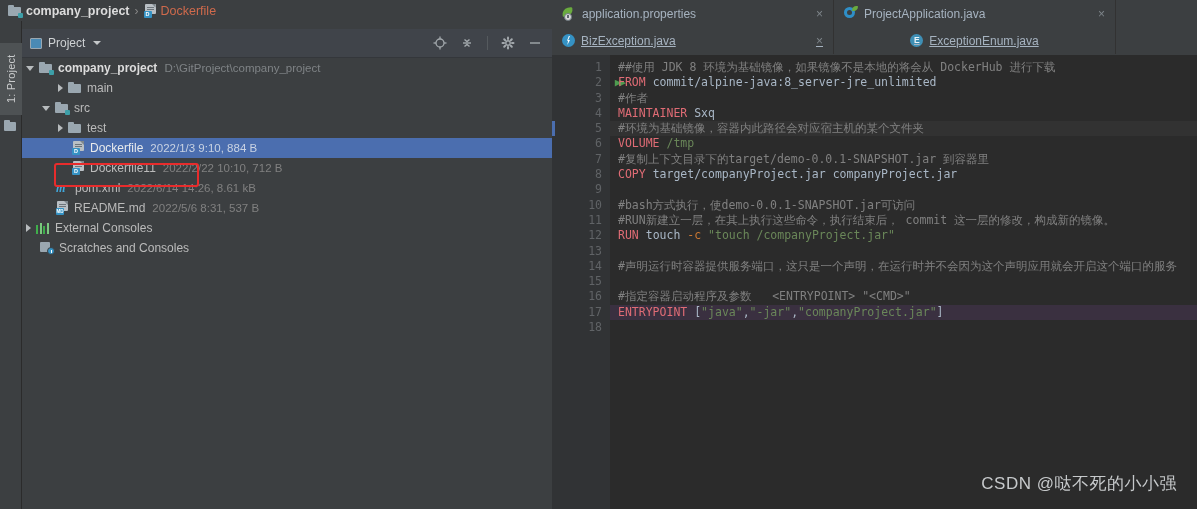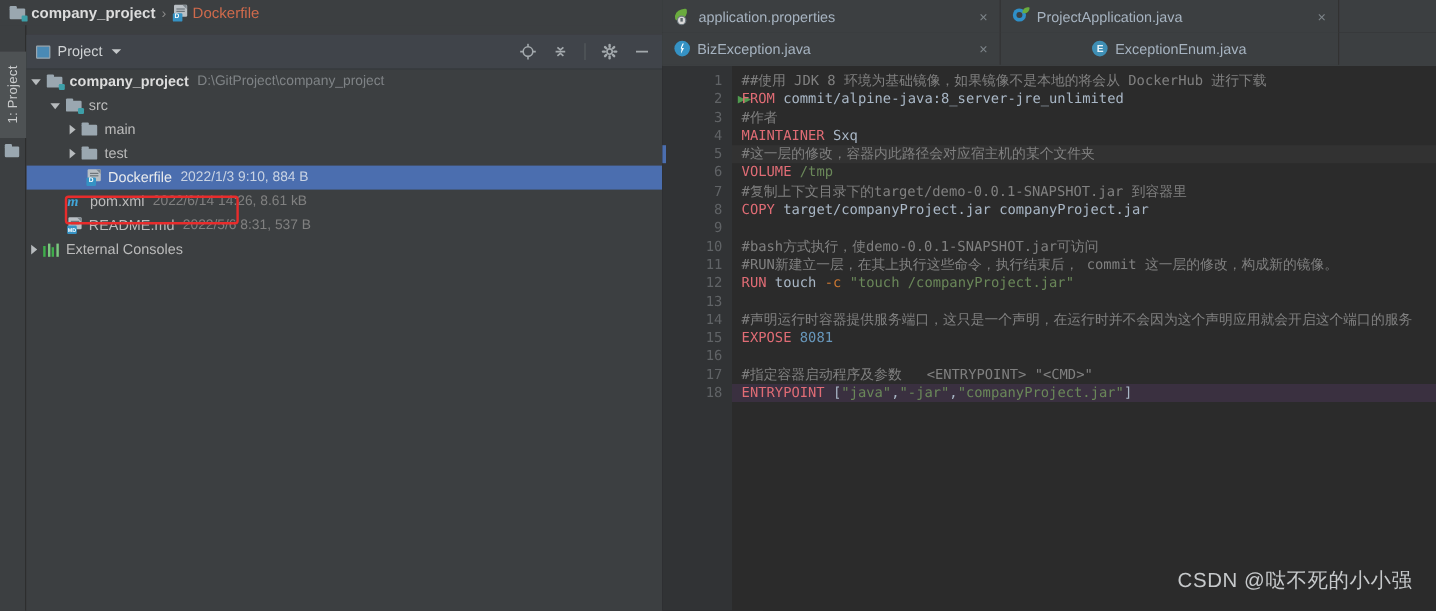--- a/index.html
+++ b/index.html
@@ -167,21 +167,21 @@
     position:absolute; left:552px; top:0; width:645px; height:509px; background:#2b2b2b;
   }
   .tabrow { height:27px; display:flex; background:#3c3f41; }
   .tab {
     height:27px; display:flex; align-items:center; justify-content:center; gap:6px;
     padding:0 10px; color:#a6b3c0; font-size:12px; position:relative;
     border-right:1px solid #323232; background:#3c3f41;
   }
   .tabrow.row1 .tab { width:282px; }
   .tabrow.row2 { height:28px; background:#3c3f41; }
-  .tabrow.row2 .tab { width:282px; }
+  .tabrow.row2 .tab { width:282px;text-decoration:underline; }
   .tab .close { margin-left:auto; color:#7d8489; font-size:12px; line-height:1; }
   .tab .tlabel { }
   .tab-inner { display:flex; align-items:center; gap:6px; }
 
   
   .ico-spring { width:14px;height:13px; position:relative; flex:none;}
   .ico-spring .leaf{position:absolute;left:0;top:1px;width:11px;height:8px;background:#6aab3e;
     border-radius:9px 2px 9px 2px; transform:rotate(-12deg);}
   .ico-spring .dot{position:absolute;left:2px;bottom:-1px;width:8px;height:8px;border-radius:50%;
     background:#d8d8d8;border:1.5px solid #6f7a80;}
@@ -313,34 +313,34 @@
           <span class="ind" style="width: 0px;"></span>
           <span class="arrow-down"></span>
           <span class="ind" style="width: 5px;"></span>
           <span class="f-ico src">
             <i></i>
           </span>
           <span class="lbl bold">company_project</span>
           <span class="meta path">D:\GitProject\company_project</span>
         </div>
         <div class="row">
+          <span class="ind" style="width: 32px;"></span>
+          <span class="arrow-right"></span>
+          <span class="ind" style="width: 5px;"></span>
+          <span class="f-ico"></span>
+          <span class="lbl">main</span>
+        </div>
+        <div class="row">
           <span class="ind" style="width: 16px;"></span>
           <span class="arrow-down"></span>
           <span class="ind" style="width: 5px;"></span>
           <span class="f-ico src">
             <i></i>
           </span>
           <span class="lbl">src</span>
-        </div>
-        <div class="row">
-          <span class="ind" style="width: 32px;"></span>
-          <span class="arrow-right"></span>
-          <span class="ind" style="width: 5px;"></span>
-          <span class="f-ico"></span>
-          <span class="lbl">main</span>
         </div>
         <div class="row">
           <span class="ind" style="width: 32px;"></span>
           <span class="arrow-right"></span>
           <span class="ind" style="width: 5px;"></span>
           <span class="f-ico"></span>
           <span class="lbl">test</span>
         </div>
         <div class="row selected">
           <span class="ind" style="width: 32px;"></span>
@@ -349,20 +349,33 @@
           <span class="ico-docker">
             <span class="pg"></span>
             <span class="ln" style="top:3px"></span>
             <span class="ln" style="top:5px"></span>
             <span class="badge">D</span>
           </span>
           <span class="lbl sel">Dockerfile</span>
           <span class="meta sel">2022/1/3 9:10, 884 B</span>
         </div>
         <div class="row">
+          <span class="ind" style="width: 32px;"></span>
+          <span class="arrow-spacer"></span>
+          <span class="ind" style="width: 5px;"></span>
+          <span class="ico-docker">
+            <span class="pg"></span>
+            <span class="ln" style="top:3px"></span>
+            <span class="ln" style="top:5px"></span>
+            <span class="badge">D</span>
+          </span>
+          <span class="lbl">Dockerfile11</span>
+          <span class="meta">2022/2/22 10:10, 712 B</span>
+        </div>
+        <div class="row">
           <span class="ind" style="width: 16px;"></span>
           <span class="arrow-spacer"></span>
           <span class="ind" style="width: 5px;"></span>
           <span class="ico-m">m</span>
           <span class="lbl">pom.xml</span>
           <span class="meta">2022/6/14 14:26, 8.61 kB</span>
         </div>
         <div class="row">
           <span class="ind" style="width: 16px;"></span>
           <span class="arrow-spacer"></span>
@@ -380,20 +393,30 @@
           <span class="ind" style="width: 0px;"></span>
           <span class="arrow-right"></span>
           <span class="ind" style="width: 5px;"></span>
           <span class="ico-bars">
             <span></span>
             <span></span>
             <span></span>
             <span></span>
           </span>
           <span class="lbl">External Consoles</span>
+        </div>
+        <div class="row">
+          <span class="ind" style="width: 0px;"></span>
+          <span class="arrow-spacer"></span>
+          <span class="ind" style="width: 5px;"></span>
+          <span class="ico-scratch">
+            <span class="p"></span>
+            <span class="c"></span>
+          </span>
+          <span class="lbl">Scratches and Consoles</span>
         </div>
       </div>
     <div class="red-box"></div>
   </div>
 
   <div class="editor-area">
     <div class="tabrow row1" id="tabrow1">
         <div class="tab">
           <div class="tab-inner">
             <span class="ico-spring">
@@ -450,31 +473,30 @@
           <div class="gline">15</div>
           <div class="gline">16</div>
           <div class="gline">17</div>
           <div class="gline">18</div>
         </div>
       <div class="code" id="code">
           <div class="cline"><span class="cmt">##使用 JDK 8 环境为基础镜像，如果镜像不是本地的将会从 DockerHub 进行下载</span></div>
           <div class="cline"><span class="kw2">FROM </span><span class="txt">commit/alpine-java:8_server-jre_unlimited</span></div>
           <div class="cline"><span class="cmt">#作者</span></div>
           <div class="cline"><span class="kw2">MAINTAINER </span><span class="txt">Sxq</span></div>
-          <div class="cline current"><span class="cmt">#这一层的修改，容器内此路径会对应宿主机的某个文件夹</span></div>
+          <div class="cline current"><span class="cmt">#环境为基础镜像，容器内此路径会对应宿主机的某个文件夹</span></div>
           <div class="cline"><span class="kw2">VOLUME </span><span class="str">/tmp</span></div>
           <div class="cline"><span class="cmt">#复制上下文目录下的target/demo-0.0.1-SNAPSHOT.jar 到容器里</span></div>
           <div class="cline"><span class="kw2">COPY </span><span class="txt">target/companyProject.jar companyProject.jar</span></div>
           <div class="cline"><span class="txt"></span></div>
           <div class="cline"><span class="cmt">#bash方式执行，使demo-0.0.1-SNAPSHOT.jar可访问</span></div>
           <div class="cline"><span class="cmt">#RUN新建立一层，在其上执行这些命令，执行结束后， commit 这一层的修改，构成新的镜像。</span></div>
           <div class="cline"><span class="kw2">RUN </span><span class="txt">touch </span><span class="kw">-c </span><span class="str">"touch /companyProject.jar"</span></div>
           <div class="cline"><span class="txt"></span></div>
           <div class="cline"><span class="cmt">#声明运行时容器提供服务端口，这只是一个声明，在运行时并不会因为这个声明应用就会开启这个端口的服务</span></div>
-          <div class="cline"><span class="kw2">EXPOSE </span><span class="num">8081</span></div>
           <div class="cline"><span class="txt"></span></div>
           <div class="cline"><span class="cmt">#指定容器启动程序及参数   &lt;ENTRYPOINT&gt; "&lt;CMD&gt;"</span></div>
           <div class="cline entry"><span class="kw2">ENTRYPOINT </span><span class="txt">[</span><span class="str">"java"</span><span class="txt">,</span><span class="str">"-jar"</span><span class="txt">,</span><span class="str">"companyProject.jar"</span><span class="txt">]</span></div>
         </div>
     </div>
 
     <div class="watermark">CSDN @哒不死的小小强</div>
   </div>
 </div>
 

